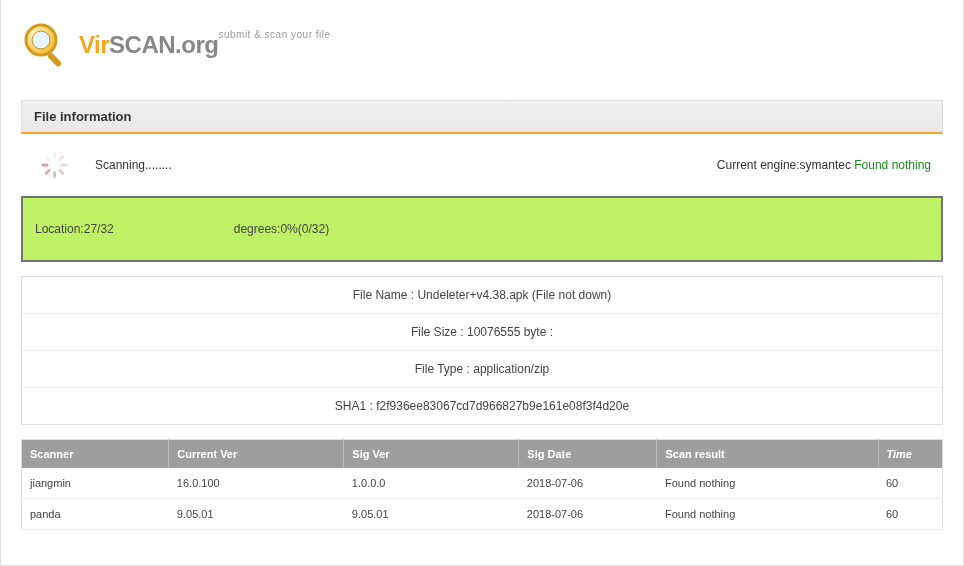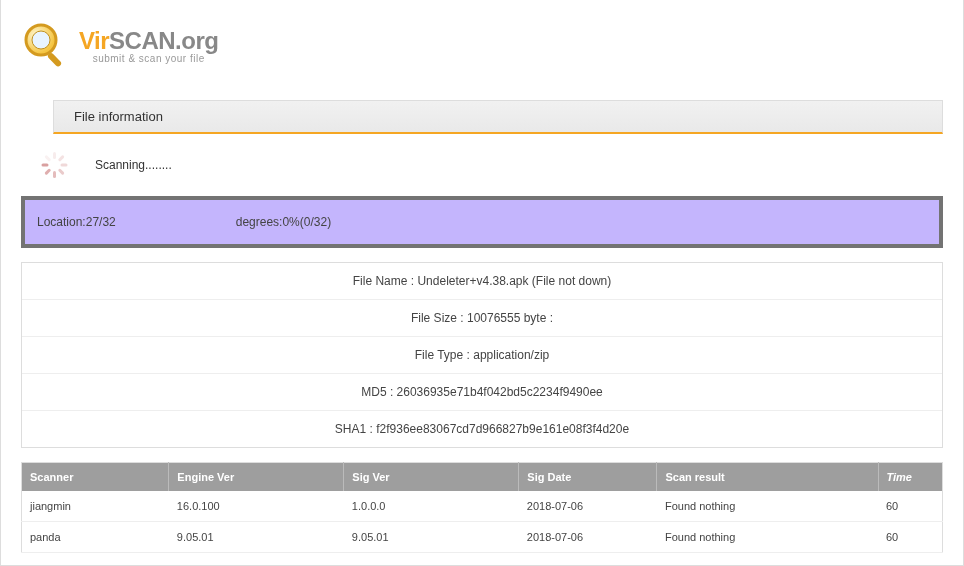--- a/index.html
+++ b/index.html
@@ -26,47 +26,45 @@
       gap: 8px;
       margin-bottom: 30px;
       padding-top: 5px;
     }
     .logo-icon {
       width: 50px;
       height: 50px;
     }
     .logo-text {
       display: flex;
-      flex-direction: column;
-      align-items: center;
+      flex-direction: row;
     }
     .logo-title {
       font-family: Verdana, Arial, sans-serif;
       font-size: 24px;
       font-weight: bold;
       letter-spacing: -0.5px;
     }
     .logo-vir { color: #f5a623; }
     .logo-scan { color: #888; }
     .logo-org { color: #888; }
     .logo-sub {
       color: #999;
       font-size: 10px;
       margin-top: -2px;
       letter-spacing: 0.5px;
     }
     .section-header {
       background: linear-gradient(#f1f1f1, #e9e9e9);
       border: 1px solid #ddd;
       border-bottom: 2px solid #f5a623;
-      padding: 8px 20px;
-      font-weight: normal;
+      padding: 8px 12px;
+      font-weight: bold;
       font-size: 13px;
       color: #333;
-      margin-left: 32px;
     }
     .scan-status {
       display: flex;
       align-items: center;
       justify-content: space-between;
       padding: 18px 12px 18px 20px;
       font-size: 12px;
     }
     .scan-left {
       display: flex;
@@ -92,23 +90,23 @@
     .spinner span:nth-child(2){transform:rotate(45deg);opacity:.3}
     .spinner span:nth-child(3){transform:rotate(90deg);opacity:.4}
     .spinner span:nth-child(4){transform:rotate(135deg);opacity:.55}
     .spinner span:nth-child(5){transform:rotate(180deg);opacity:.7}
     .spinner span:nth-child(6){transform:rotate(225deg);opacity:.85}
     .spinner span:nth-child(7){transform:rotate(270deg);opacity:1}
     .spinner span:nth-child(8){transform:rotate(315deg);opacity:.15}
     .curr-engine { color: #333; }
     .green { color: #1a8c1a; }
     .progress-box {
-      background: #c4b5fd;
-      border: 4px solid #737373;
-      padding: 15px 12px;
+      background: #bef264;
+      border: 2px solid #737373;
+      padding: 24px 12px;
       font-size: 12px;
       display: flex;
       gap: 120px;
       color: #444;
     }
     .file-info {
       border: 1px solid #ddd;
       margin-top: 14px;
       font-size: 12px;
       color: #444;
@@ -184,54 +182,55 @@
             <span></span>
             <span></span>
             <span></span>
             <span></span>
             <span></span>
             <span></span>
             <span></span>
         </div>
         <span>Scanning........</span>
       </div>
+      <div class="curr-engine">
+        <span>Current engine:</span><span>symantec</span>
+        <span class="green">Found nothing</span>
+      </div>
     </div>
 
     <div class="progress-box">
       <div>
         <span>Location:</span><span>27/32</span>
       </div>
       <div>
         <span>degrees:</span><span>0%(0/32)</span>
       </div>
     </div>
 
     <div class="file-info">
       <div class="file-info-row">
         <span>File Name : </span><span>Undeleter+v4.38.apk (File not down)</span>
       </div>
       <div class="file-info-row">
         <span>File Size : </span><span>10076555 byte :</span>
       </div>
       <div class="file-info-row">
         <span>File Type : </span><span>application/zip</span>
-      </div>
-      <div class="file-info-row">
-        <span>MD5 : </span><span>26036935e71b4f042bd5c2234f9490ee</span>
       </div>
       <div class="file-info-row">
         <span>SHA1 : </span><span>f2f936ee83067cd7d966827b9e161e08f3f4d20e</span>
       </div>
     </div>
 
     <table class="results-table">
       <thead>
         <tr>
           <th class="col-scanner">Scanner</th>
-          <th class="col-engine">Engine Ver</th>
+          <th class="col-engine">Current Ver</th>
           <th class="col-sig">Sig Ver</th>
           <th class="col-date">Sig Date</th>
           <th class="col-result">Scan result</th>
           <th class="col-time">Time</th>
         </tr>
       </thead>
       <tbody>
         <tr>
           <td>jiangmin</td>
           <td>16.0.100</td>

